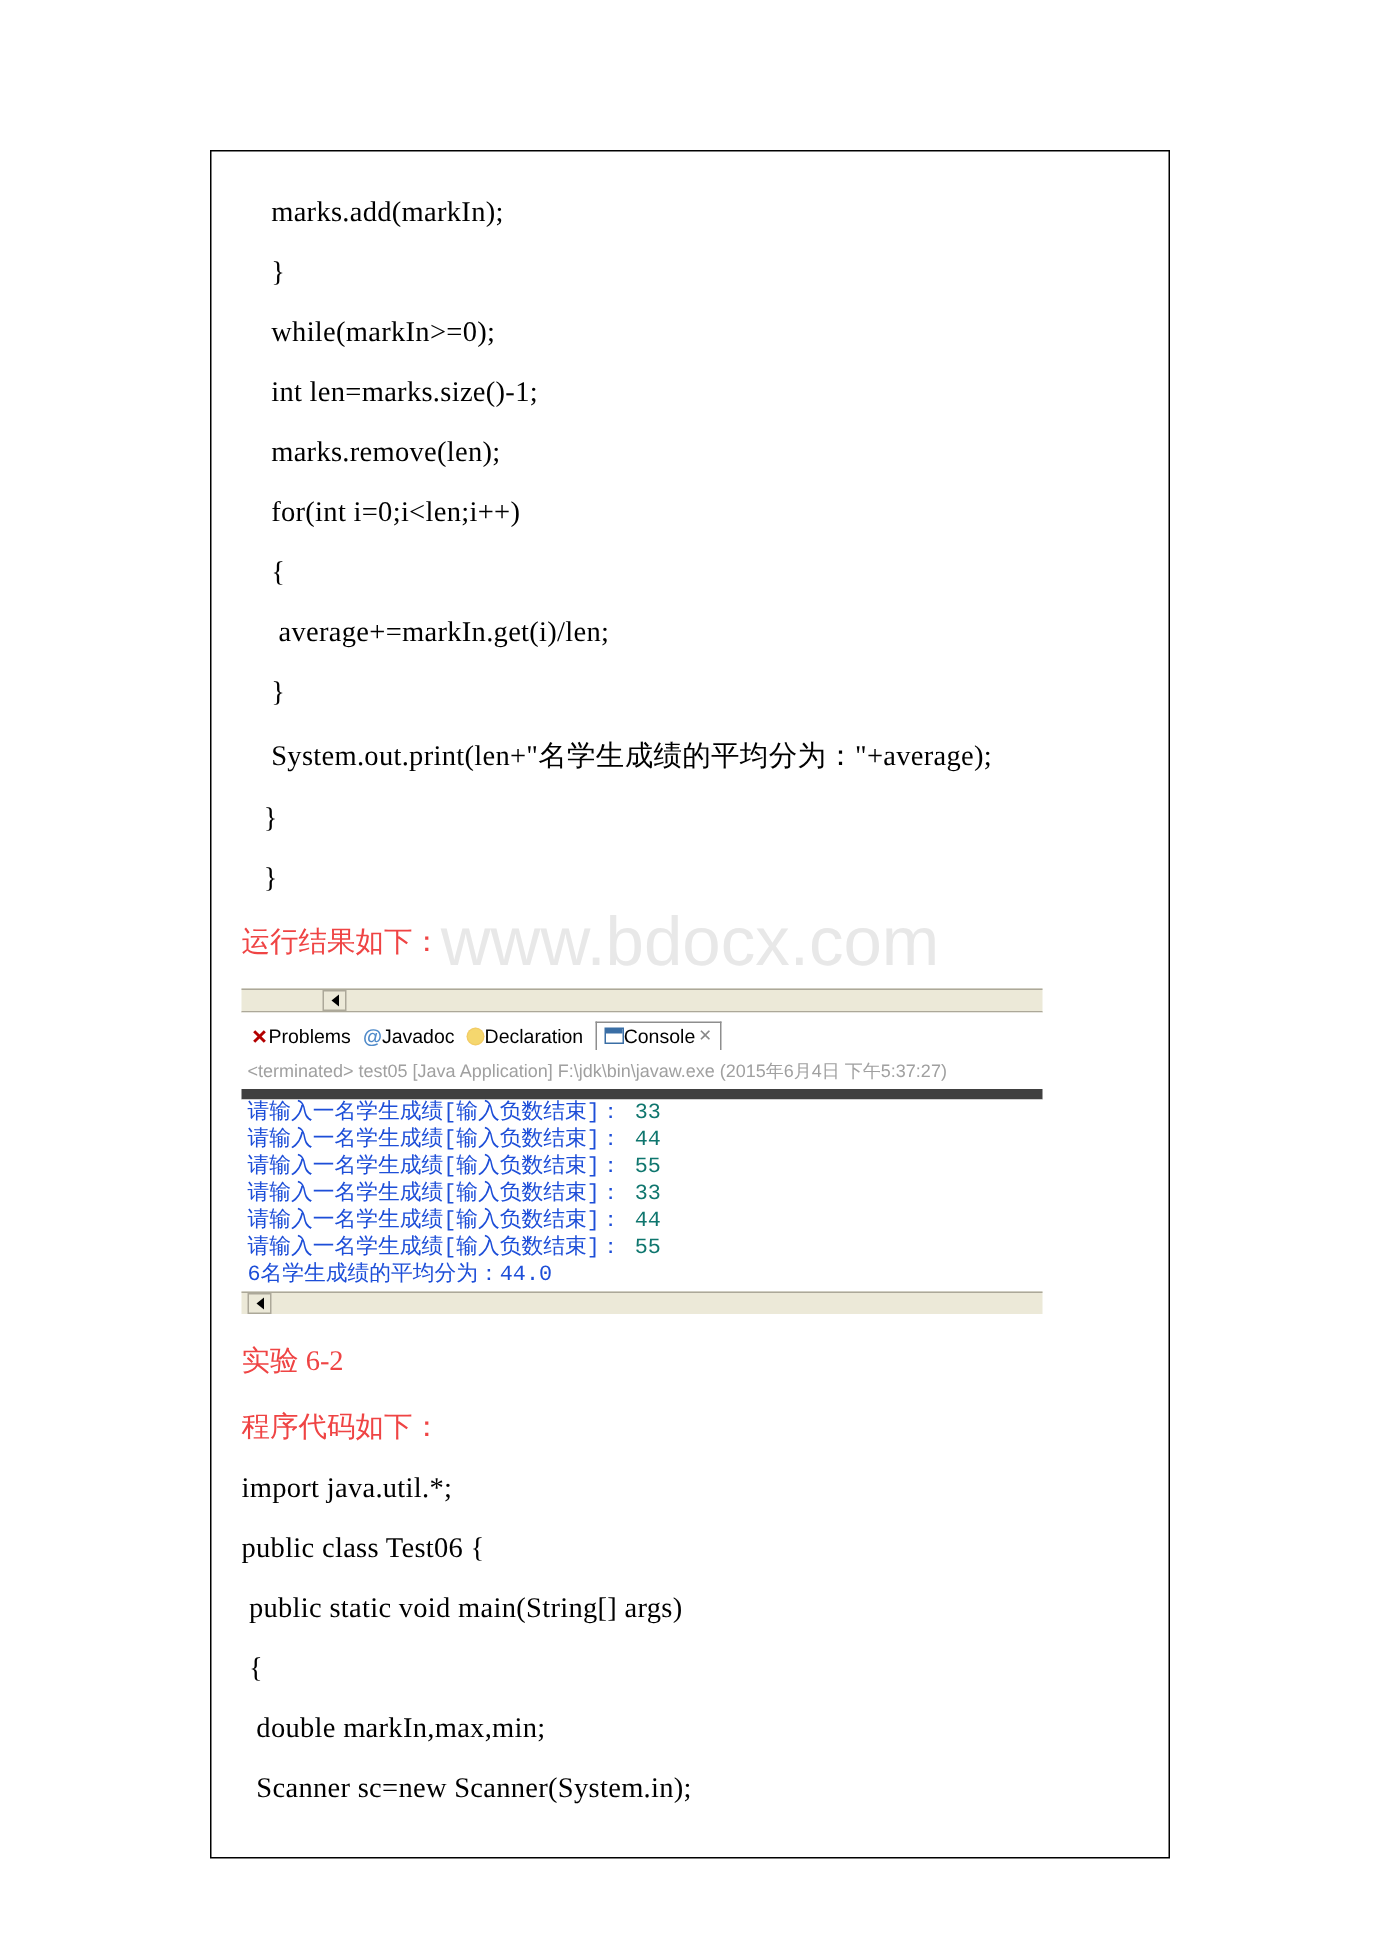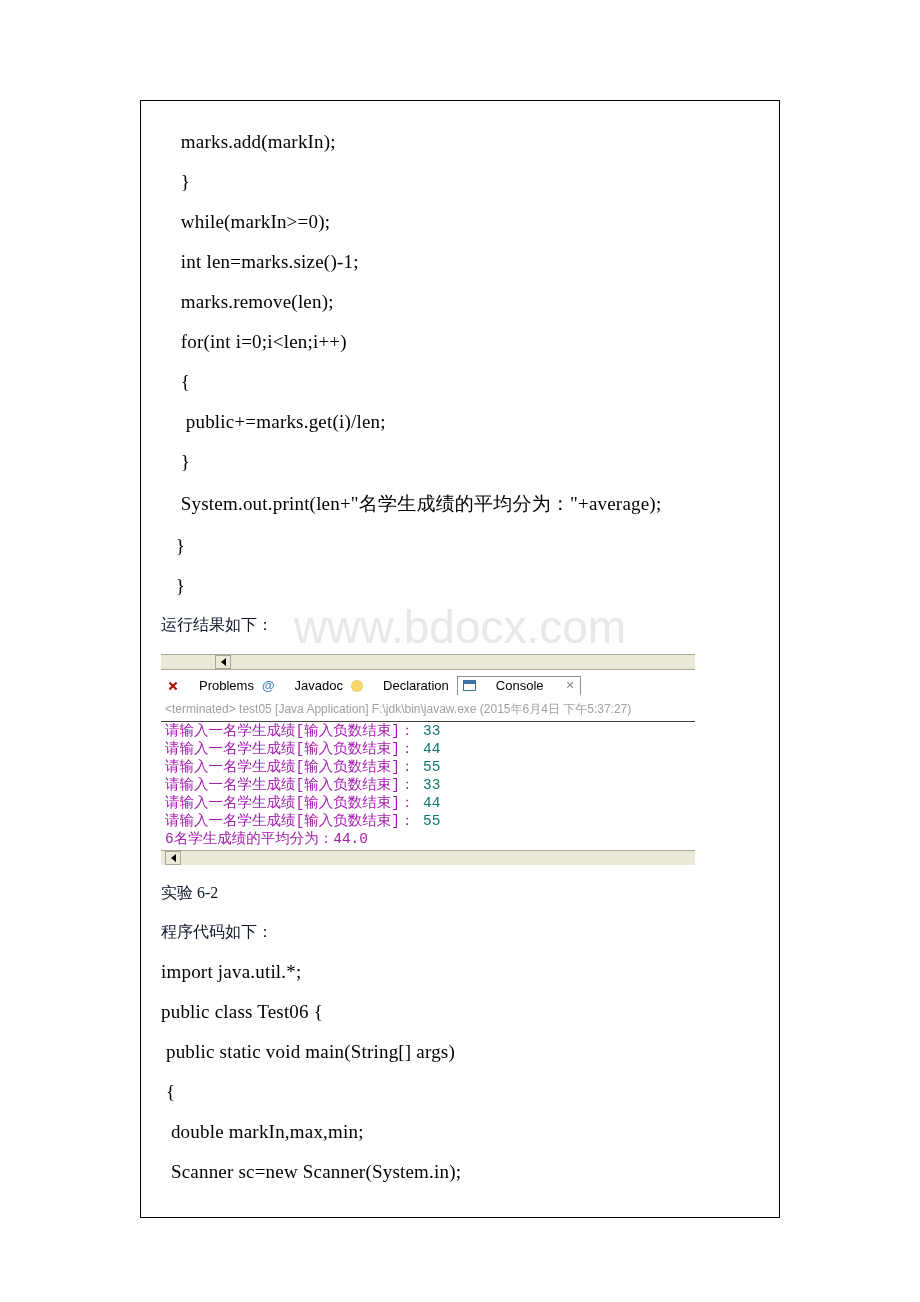--- a/index.html
+++ b/index.html
@@ -23,22 +23,22 @@
   }
   .code-line {
     font-size: 19px;
     color: #000;
     margin: 18px 0;
     font-family: "Times New Roman", "SimSun", serif;
     white-space: pre;
     letter-spacing: 0.2px;
   }
   .cn-text {
-    font-size: 16px;
-    color: #0f172a;
+    font-size: 19px;
+    color: #ef4444;
     margin: 18px 0;
     font-family: "SimSun", serif;
   }
   .watermark {
     position: absolute;
     top: 600px;
     left: 0; right: 0;
     text-align: center;
     font-size: 46px;
     color: #e8e8e8;
@@ -83,21 +83,21 @@
   .tabs-row {
     display: flex;
     align-items: center;
     gap: 8px;
     padding: 6px 6px 4px 6px;
     background: #fff;
   }
   .tab {
     display: flex;
     align-items: center;
-    gap: 20px;
+    gap: 0;
     color: #000;
   }
   .tab.active {
     background: #fff;
     border: 1px solid #8e8e8e;
     border-bottom: none;
     padding: 1px 5px 2px 5px;
   }
   .at-icon {
     color: #4f8ac9;
@@ -146,33 +146,33 @@
   }
   .close-x {
     color: #888;
     font-size: 11px;
     margin-left: 2px;
   }
   .term-line {
     color: #a0a0a0;
     font-size: 12px;
     padding: 2px 4px 3px 4px;
-    border-bottom: 1px solid #404040;
+    border-bottom: 7px solid #404040;
     white-space: nowrap;
     overflow: hidden;
   }
   .console-body {
     background: #fff;
     padding: 0 4px 2px 4px;
     font-family: "Courier New", "SimSun", monospace;
     font-size: 14.5px;
     line-height: 18px;
   }
   .console-row { white-space: pre; }
-  .console-row .prompt-cn { color: #a21caf; letter-spacing: 0px; }
+  .console-row .prompt-cn { color: #1d4ed8; letter-spacing: 0px; }
   .console-row .val { color: #0f766e; }
   .scroll-bottom {
     background: #ece9d8;
     height: 15px;
     border-top: 1px solid #aca899;
     display: flex;
     align-items: center;
     padding-left: 4px;
   }
 </style>
@@ -184,21 +184,21 @@
   <div class="inner">
     <div class="content-box">
 
       <div class="code-line">    marks.add(markIn);</div>
       <div class="code-line">    }</div>
       <div class="code-line">    while(markIn&gt;=0);</div>
       <div class="code-line">    int len=marks.size()-1;</div>
       <div class="code-line">    marks.remove(len);</div>
       <div class="code-line">    for(int i=0;i&lt;len;i++)</div>
       <div class="code-line">    {</div>
-      <div class="code-line">     public+=marks.get(i)/len;</div>
+      <div class="code-line">     average+=markIn.get(i)/len;</div>
       <div class="code-line">    }</div>
       <div class="code-line">    System.out.print(len+"名学生成绩的平均分为："+average);</div>
       <div class="code-line">   }</div>
       <div class="code-line">   }</div>
 
       <div class="cn-text">运行结果如下：</div>
 
       <div class="eclipse">
         <div class="scroll-top">
           <div class="arrow-btn">

